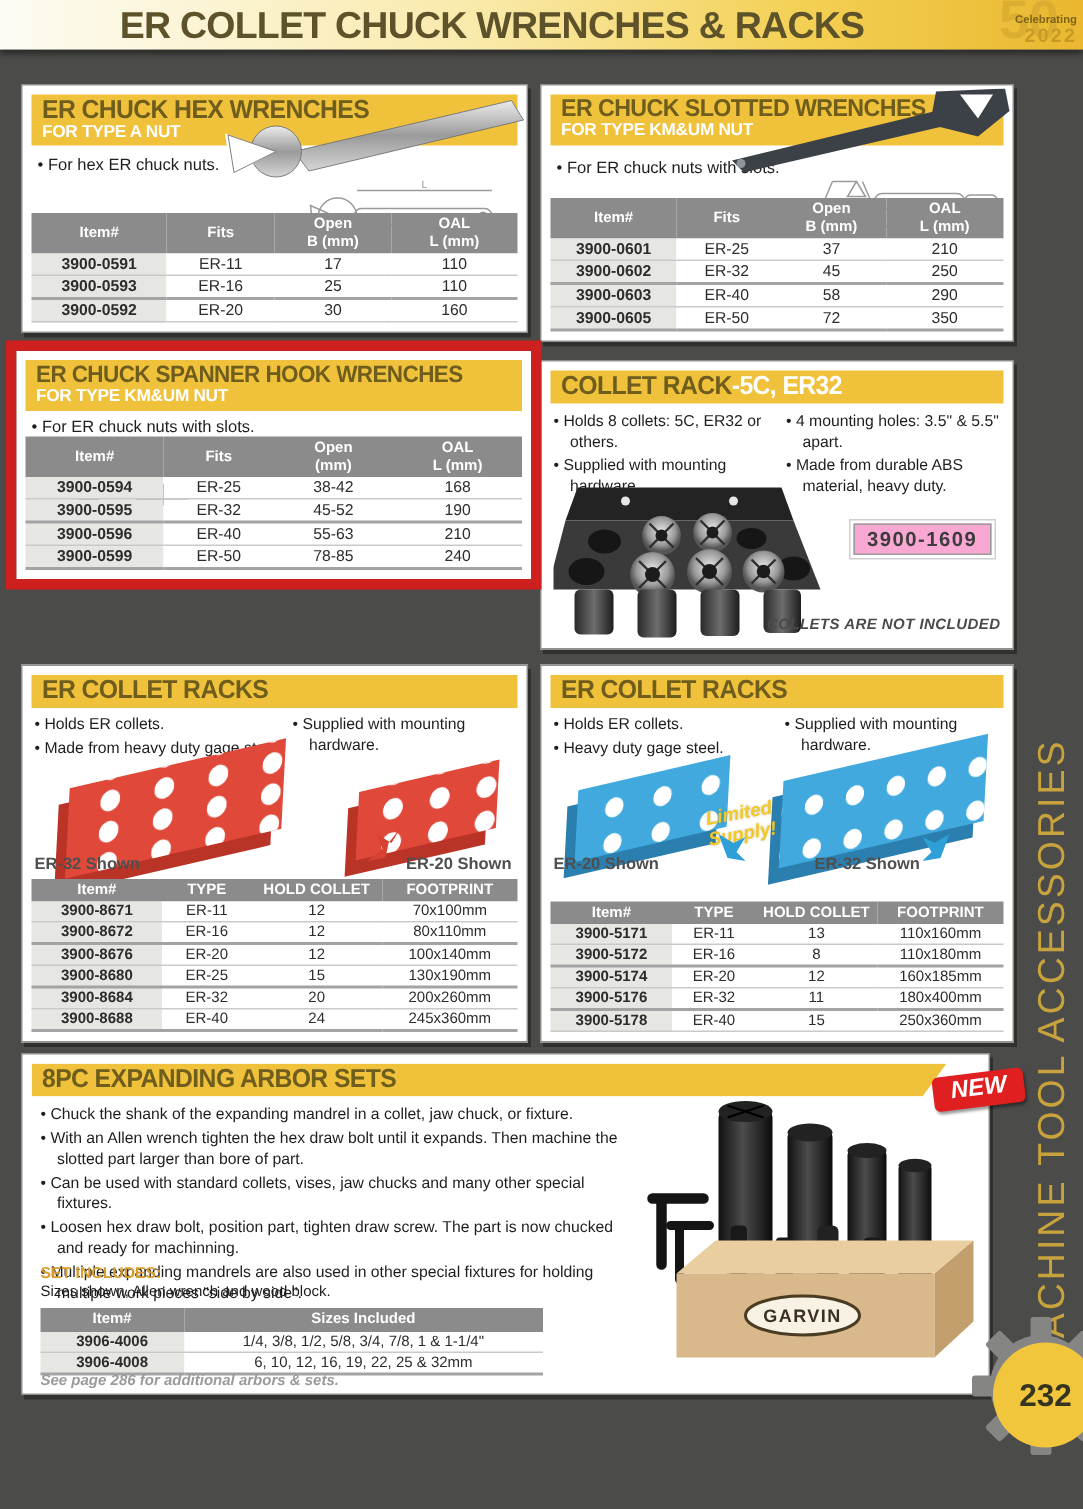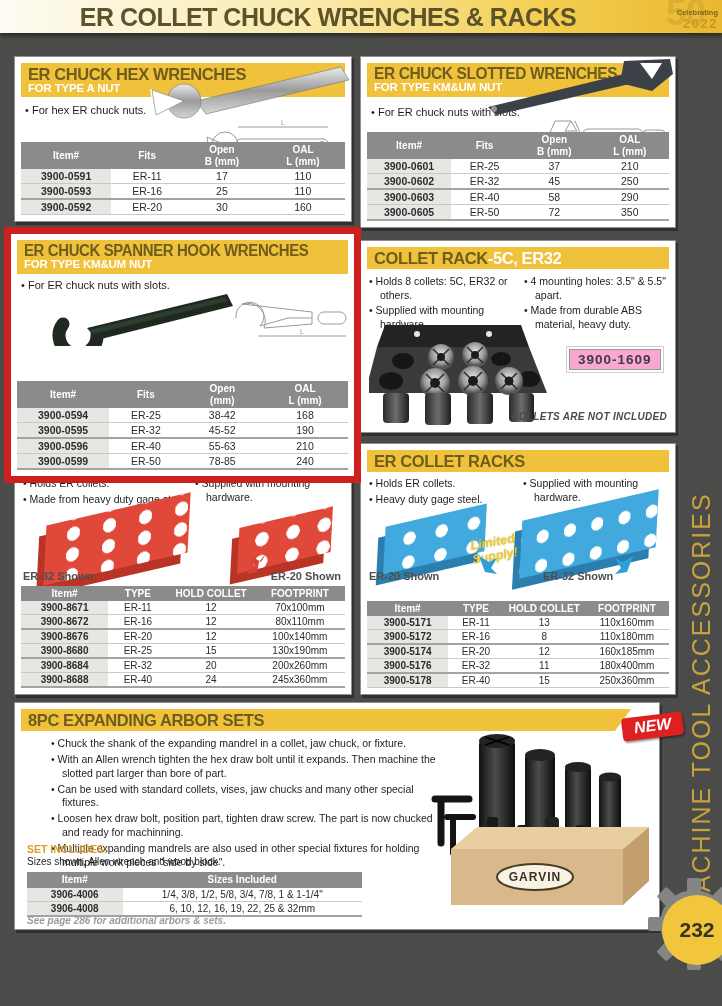--- a/index.html
+++ b/index.html
@@ -33,21 +33,21 @@
   table.spec th{background:#8b8b8b;color:#fff;font-weight:bold;font-size:10px;line-height:1.15;
              padding:2px 2px;white-space:pre-line;text-align:center;}
   table.spec td{background:#fff;text-align:center;padding:1px 2px;color:#2c2c2c;
              border-bottom:1px solid #c9c9c9;}
   table.spec td.c0{background:#e6e6e3;font-weight:bold;}
   table.spec tbody tr:nth-child(even) td{border-bottom:2px solid #a3a3a3;}
   .tA th:nth-child(1){width:28%}.tA th:nth-child(2){width:22%}.tA th:nth-child(3){width:24%}.tA th:nth-child(4){width:26%}
   .tR th:nth-child(1){width:27%}.tR th:nth-child(2){width:18%}.tR th:nth-child(3){width:27%}.tR th:nth-child(4){width:28%}
   .tB th:nth-child(1){width:28%}.tB th:nth-child(2){width:72%}
   
-  .hl{position:absolute;left:4px;top:227px;width:357px;height:256px;border:7px solid #cf2020;
+  .hl{position:absolute;left:4px;top:227px;width:357px;height:166px;border:7px solid #cf2020;
       box-sizing:border-box;z-index:6;}
   .hl .card{position:absolute;left:0;top:0;width:100%;height:100%;border:none;box-shadow:none;}
   
   .rack{position:absolute;transform:rotate(-13deg) skewX(-16deg);}
   .rack.red{background:#e0483a;box-shadow:-7px 9px 0 #b93327;
       background-image:radial-gradient(circle,#fff 6.5px,rgba(0,0,0,0) 7px);}
   .rack.blue{background:#41a9de;box-shadow:-7px 9px 0 #2b7fae;
       background-image:radial-gradient(circle,#fff 6px,rgba(0,0,0,0) 6.5px);}
   .limited{position:absolute;font-size:12.5px;font-weight:bold;font-style:italic;color:#f0c929;
       white-space:pre-line;transform:rotate(-10deg);text-align:center;line-height:1.1;
@@ -486,21 +486,21 @@
             <td>250x360mm</td>
           </tr>
         </tbody>
       </table>
   </div>
 
   <div class="card" style="left:14px;top:702px;width:646px;height:228px;padding-left:40px;">
     <div class="bar" style="height:22px;right:28px;clip-path:polygon(0 0,100% 0,calc(100% - 16px) 100%,0 100%);">
       <div class="t">8PC EXPANDING ARBOR SETS</div>
     </div>
-    <ul class="b" style="position:absolute;left:12px;top:34px;width:388px;font-size:10.5px;line-height:1.32;margin-left:24px;">
+    <ul class="b" style="position:absolute;left:12px;top:34px;width:388px;font-size:10.5px;line-height:1.32;">
         <li>Chuck the shank of the expanding mandrel in a collet, jaw chuck, or fixture.</li>
         <li>With an Allen wrench tighten the hex draw bolt until it expands. Then machine the slotted part larger than bore of part.</li>
         <li>Can be used with standard collets, vises, jaw chucks and many other special fixtures.</li>
         <li>Loosen hex draw bolt, position part, tighten draw screw. The part is now chucked and ready for machinning.</li>
         <li>Multiple expanding mandrels are also used in other special fixtures for holding multiple work pieces "side by side".</li>
       </ul>
     <div class="setinc" style="left:12px;top:140px;">SET INCLUDES:</div>
     <div class="settxt" style="left:12px;top:153px;">Sizes shown, Allen wrench and wood block.</div>
     <table class="spec tB" style="left:12px;right:auto;bottom:auto;top:169px;width:335px;font-size:10px;">
         <thead>

